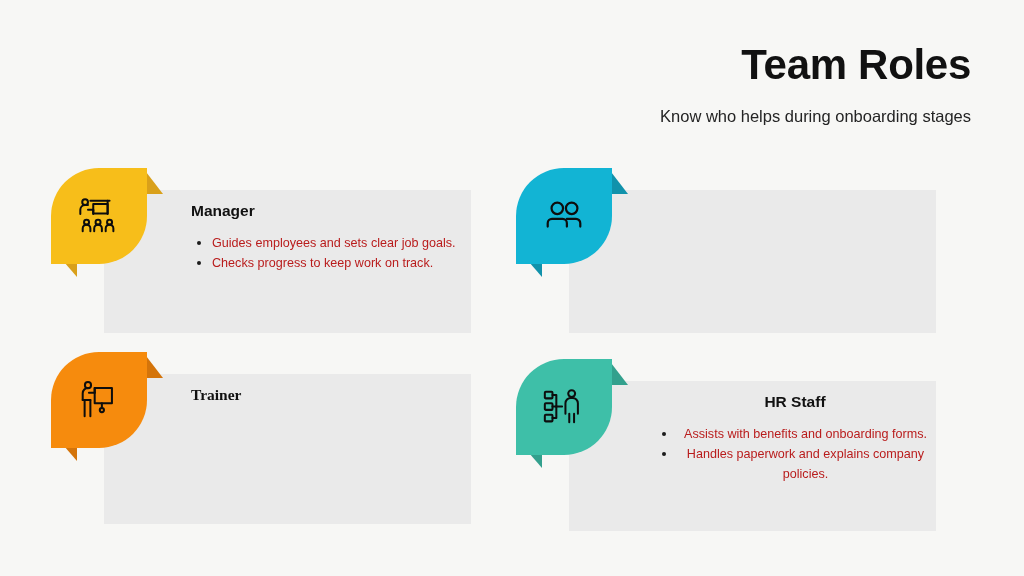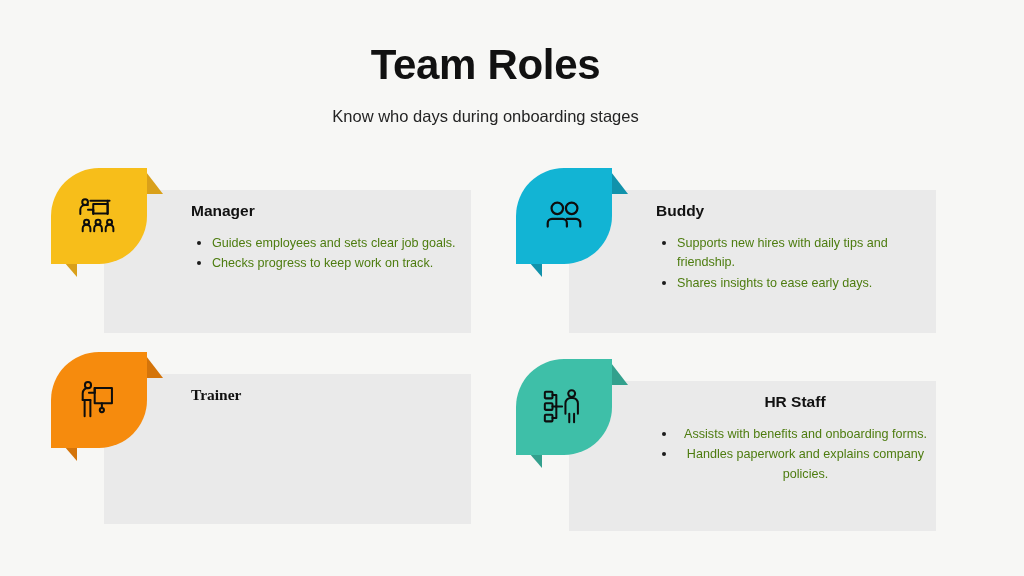--- a/index.html
+++ b/index.html
@@ -22,21 +22,21 @@
     width: 1024px;
     height: 576px;
   }
 
   
   .header {
     position: absolute;
     top: 42px;
     left: 0;
     width: 971px;
-    text-align: center;
+    text-align: right;
   }
 
   .title {
     font-size: 42px;
     font-weight: bold;
     color: #111111;
     letter-spacing: -0.3px;
     line-height: 1.1;
   }
 
@@ -165,42 +165,42 @@
     list-style: none;
     margin: 0;
     padding: 0;
   }
 
   .bullets li {
     position: relative;
     padding-left: 21px;
     font-size: 12.6px;
     line-height: 1.58;
-    color: #4d7c0f;
+    color: #b91c1c;
     margin-bottom: 1px;
   }
 
   .bullets li .dot {
     position: absolute;
     left: 6px;
     top: 7px;
     width: 4px;
     height: 4px;
     border-radius: 50%;
     background: #1C1C1C;
   }
 </style>
 </head>
 <body style="background: rgb(247, 247, 245);">
 
 <div class="slide">
 
   <div class="header">
     <div class="title">Team Roles</div>
-    <div class="subtitle">Know who days during onboarding stages</div>
+    <div class="subtitle">Know who helps during onboarding stages</div>
   </div>
 
   <div class="grid">
 
     <div class="card c0" style="--accent: #F7BE1A; --fold: #D9A01A;">
       <div class="panel" style="background: rgb(234, 234, 234);"></div>
       <div class="badge">
         <div class="fold-tr"></div>
         <div class="fold-bl"></div>
         <div class="leaf">
@@ -241,27 +241,20 @@
           <span class="leaf-icon">
             <svg viewBox="0 0 48 48" fill="none" stroke="#0D0D0D" stroke-width="2.3" stroke-linecap="round" stroke-linejoin="round">
               <circle cx="17" cy="16" r="6"></circle>
               <circle cx="32" cy="16" r="6"></circle>
               <path d="M7 35v-3.5A4.5 4.5 0 0 1 11.5 27h11a4.5 4.5 0 0 1 4.5 4.5V35"></path>
               <path d="M27 27h9.5a4.5 4.5 0 0 1 4.5 4.5V35"></path>
             </svg>
           </span>
         </div>
       </div>
-      <div class="content">
-        <div class="role-name">Buddy</div>
-        <ul class="bullets">
-          <li><span class="dot"></span><span>Supports new hires with daily tips and friendship.</span></li>
-          <li><span class="dot"></span><span>Shares insights to ease early days.</span></li>
-        </ul>
-      </div>
     </div>
 
     <div class="card c2" style="--accent: #F68B0D; --fold: #D4740A;">
       <div class="panel" style="background: rgb(234, 234, 234);"></div>
       <div class="badge">
         <div class="fold-tr"></div>
         <div class="fold-bl"></div>
         <div class="leaf">
           <span class="leaf-icon">
             <svg viewBox="0 0 48 48" fill="none" stroke="#0D0D0D" stroke-width="2.1" stroke-linecap="round" stroke-linejoin="round">

